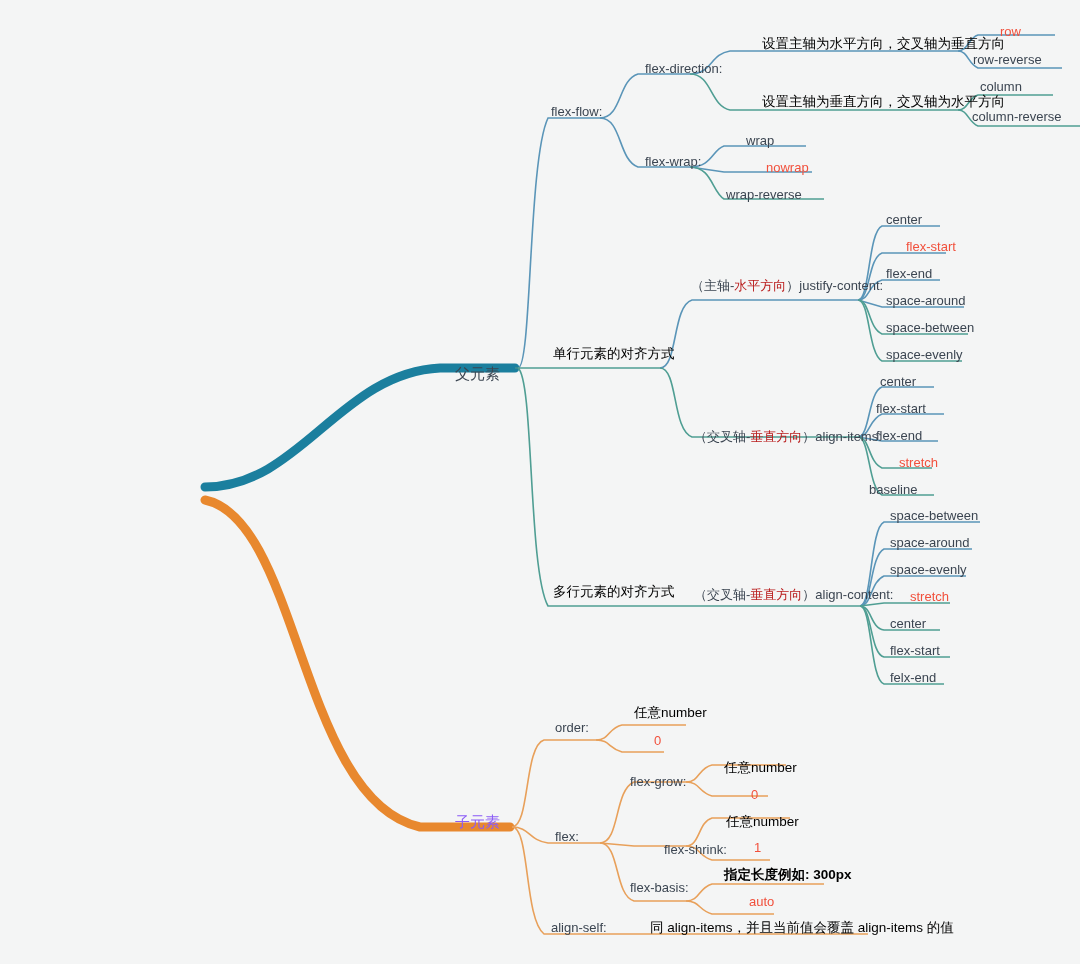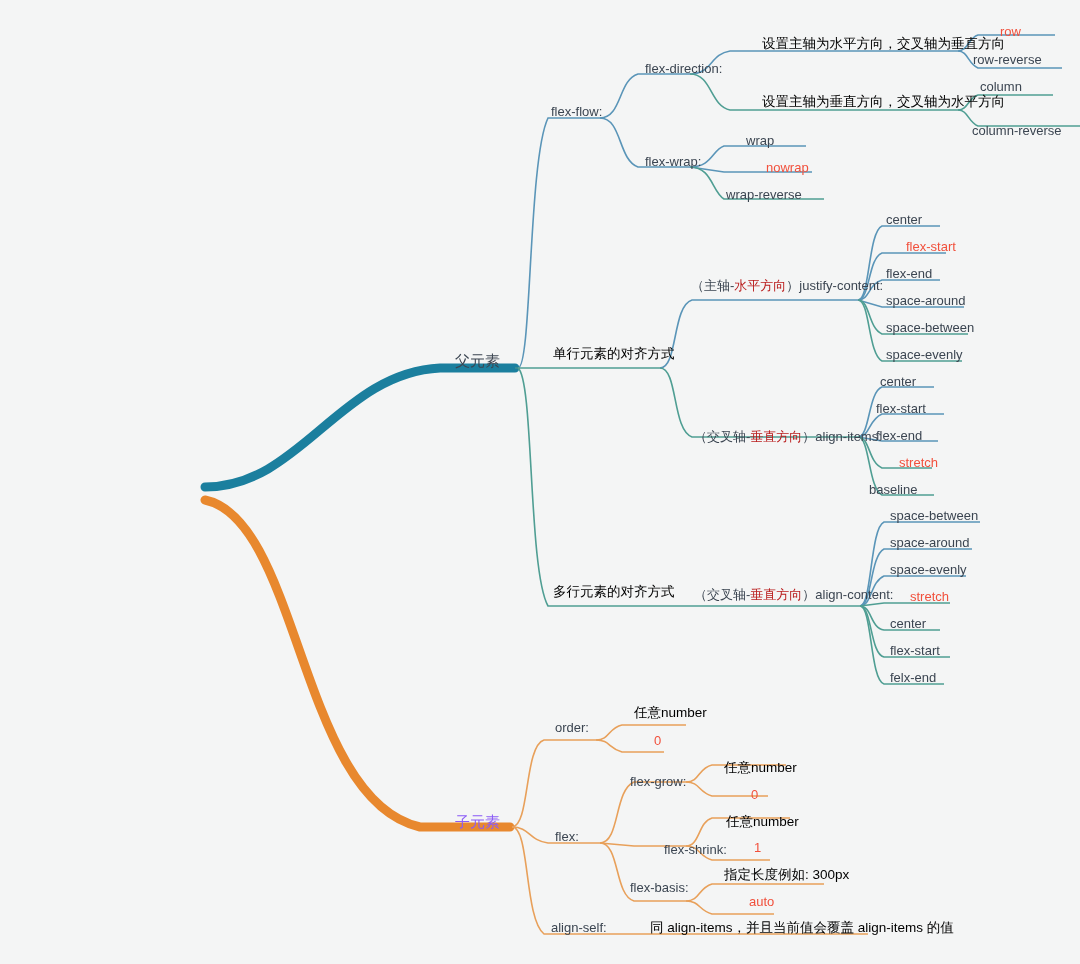--- a/index.html
+++ b/index.html
@@ -106,21 +106,21 @@
     <path d="M686,846 C700,846 698,822 712,818 L790,818" fill="none" stroke="#e8a05a" stroke-width="1.6"></path>
     <path d="M686,846 C700,846 698,856 712,860 L770,860" fill="none" stroke="#e8a05a" stroke-width="1.6"></path>
 
     <path d="M686,901 C700,901 698,888 712,884 L824,884" fill="none" stroke="#e8a05a" stroke-width="1.6"></path>
     <path d="M686,901 C700,901 698,910 712,914 L774,914" fill="none" stroke="#e8a05a" stroke-width="1.6"></path>
 
     <path d="M640,934 L868,934" fill="none" stroke="#e8a05a" stroke-width="1.6"></path>
   </svg>
 
 
-  <div class="node" id="node-parent" style="left:455px;top:353px;">
+  <div class="node" id="node-parent" style="left:455px;top:366px;">
     <span>父元素</span>
   </div>
 
   <div class="node" style="left:551px;top:105px;">
     <span>flex-flow:</span>
   </div>
 
   <div class="node" style="left:645px;top:62px;">
     <span>flex-direction:</span>
   </div>
@@ -134,21 +134,21 @@
 
   <div class="node red" style="left:980px;top:25px;">
     <span>row</span>
   </div>
   <div class="node" style="left:973px;top:53px;">
     <span>row-reverse</span>
   </div>
   <div class="node" style="left:980px;top:80px;">
     <span>column</span>
   </div>
-  <div class="node" style="left:972px;top:124px;">
+  <div class="node" style="left:972px;top:110px;">
     <span>column-reverse</span>
   </div>
 
   <div class="node" style="left:645px;top:155px;">
     <span>flex-wrap:</span>
   </div>
   <div class="node" style="left:746px;top:134px;">
     <span>wrap</span>
   </div>
   <div class="node red" style="left:746px;top:161px;">
@@ -269,21 +269,21 @@
   <div class="node cn" style="left:726px;top:815px;">
     <span>任意number</span>
   </div>
   <div class="node red" style="left:734px;top:841px;">
     <span>1</span>
   </div>
 
   <div class="node" style="left:630px;top:881px;">
     <span>flex-basis:</span>
   </div>
-  <div class="node cn" style="left:724px;top:868px;">
+  <div class="node cn" style="left:724px;top:868px;font-weight:bold;">
     <span>指定长度例如: 300px</span>
   </div>
   <div class="node red" style="left:729px;top:895px;">
     <span>auto</span>
   </div>
 
   <div class="node" style="left:551px;top:921px;">
     <span>align-self:</span>
   </div>
   <div class="node cn" style="left:650px;top:921px;">

